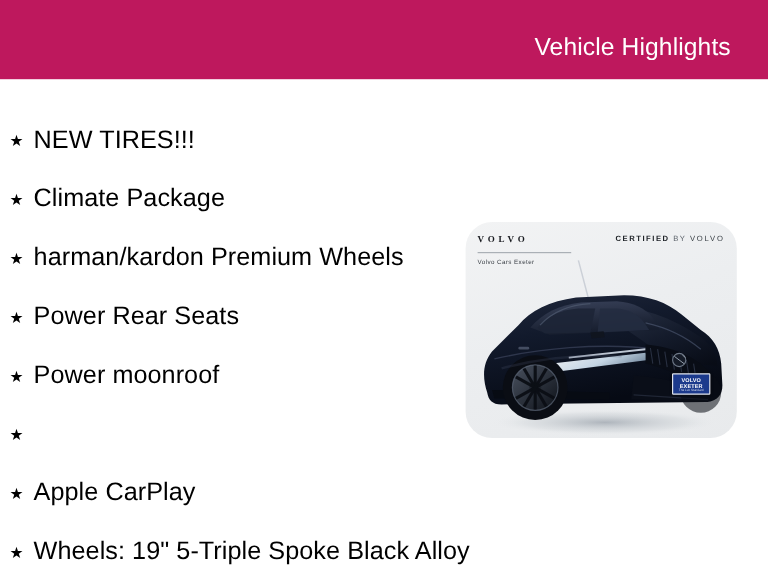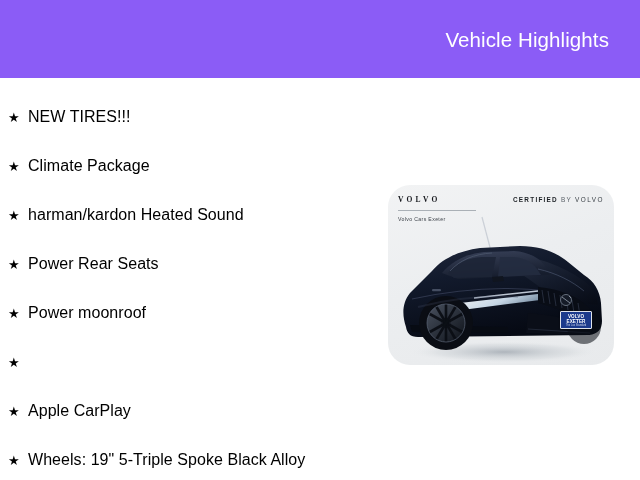--- a/index.html
+++ b/index.html
@@ -14,22 +14,22 @@
     overflow: hidden;
     position: relative;
   }
 
   
   #header-bar {
     position: absolute;
     left: 0;
     top: 0;
     width: 640px;
-    height: 78px;
-    background: #8b5cf6;
+    height: 66px;
+    background: #be185d;
     box-sizing: border-box;
   }
   #header-title {
     position: absolute;
     right: 31px;
     top: 28px;
     color: #ffffff;
     font-size: 20.5px;
     font-weight: 400;
     letter-spacing: 0.1px;
@@ -60,21 +60,21 @@
   .bullet-star {
     width: 20px;
     flex: 0 0 20px;
     font-size: 13px;
     line-height: 1;
     color: #000000;
     text-align: left;
     padding-top: 1px;
   }
   .highlight-label {
-    font-size: 16px;
+    font-size: 21px;
     color: #000000;
     line-height: 1.2;
     white-space: nowrap;
     letter-spacing: 0.05px;
   }
 
   
   #vehicle-photo-card {
     position: absolute;
     left: 388px;
@@ -189,21 +189,21 @@
   <li class="highlight-item">
     <span class="bullet-star">★</span>
     <span class="highlight-label">NEW TIRES!!!</span>
   </li>
   <li class="highlight-item">
     <span class="bullet-star">★</span>
     <span class="highlight-label">Climate Package</span>
   </li>
   <li class="highlight-item">
     <span class="bullet-star">★</span>
-    <span class="highlight-label">harman/kardon Heated Sound</span>
+    <span class="highlight-label">harman/kardon Premium Wheels</span>
   </li>
   <li class="highlight-item">
     <span class="bullet-star">★</span>
     <span class="highlight-label">Power Rear Seats</span>
   </li>
   <li class="highlight-item">
     <span class="bullet-star">★</span>
     <span class="highlight-label">Power moonroof</span>
   </li>
   <li class="highlight-item">

